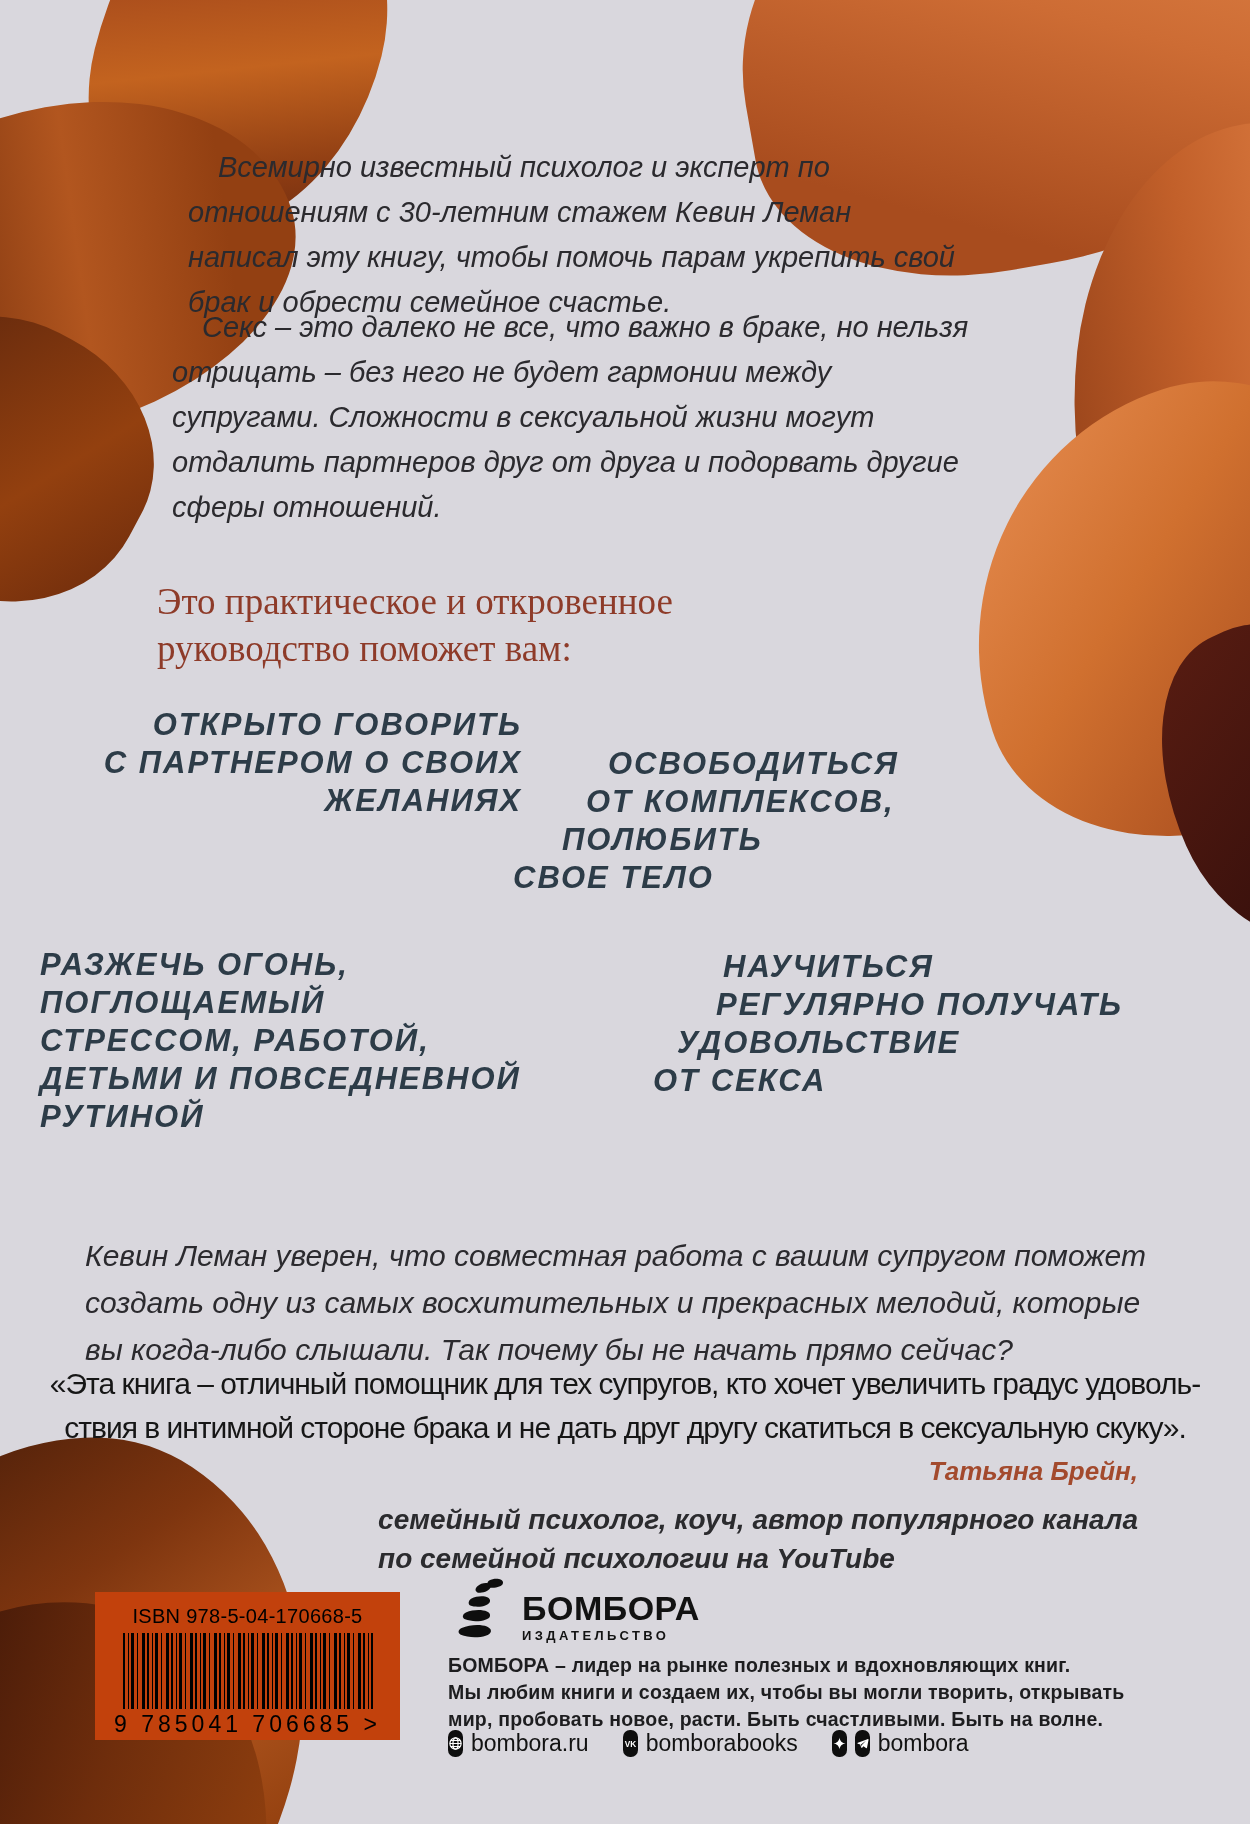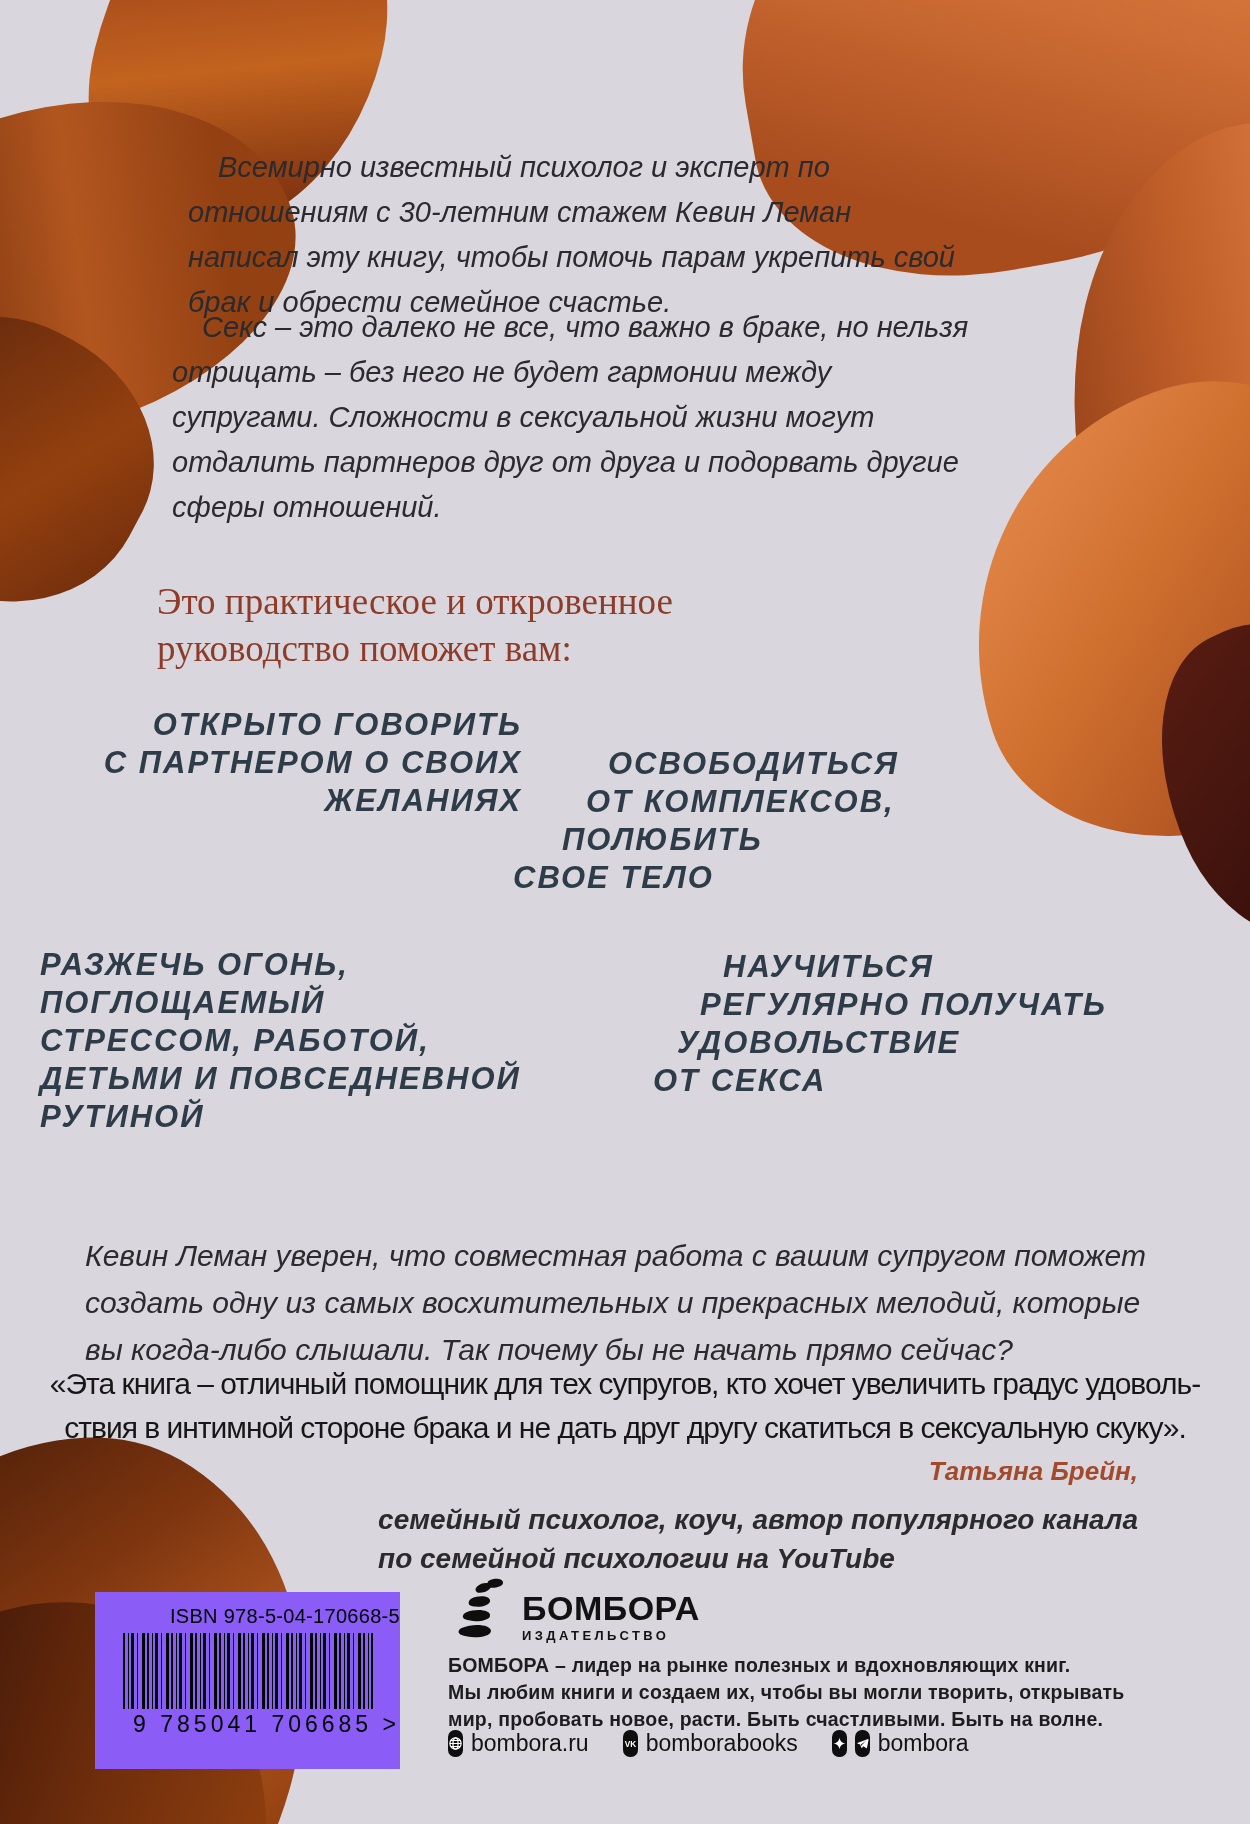--- a/index.html
+++ b/index.html
@@ -45,34 +45,34 @@
            letter-spacing:2px;color:#2d3c48;white-space:nowrap;}
   .benefit .line{display:block;}
   .ba{left:60px;top:706px;width:462px;text-align:right;}
   .bb{left:513px;top:745px;}
   .bb .line:nth-child(1){margin-left:95px;}
   .bb .line:nth-child(2){margin-left:73px;}
   .bb .line:nth-child(3){margin-left:49px;}
   .bc{left:40px;top:946px;width:505px;text-align:left;}
   .bd{left:653px;top:948px;}
   .bd .line:nth-child(1){margin-left:70px;}
-  .bd .line:nth-child(2){margin-left:47px;}
+  .bd .line:nth-child(2){margin-left:63px;}
   .bd .line:nth-child(3){margin-left:24px;}
   .conclusion{left:85px;top:1202px;width:1095px;font-style:italic;font-size:30px;
               line-height:47px;color:#2b2a2e;}
   .quote{left:0;top:1362px;width:1250px;text-align:center;font-size:30px;line-height:44px;
          letter-spacing:-1px;color:#161616;}
   .quote div{white-space:nowrap;}
   .reviewer{right:112px;top:1456px;text-align:right;font-size:26px;font-weight:700;
             font-style:italic;color:#a34a2d;white-space:nowrap;}
   .credit{right:112px;top:1500px;text-align:left;font-size:28px;font-weight:700;
           font-style:italic;line-height:39px;color:#2b2b2e;white-space:nowrap;}
   
-  .isbn-box{left:95px;top:1592px;width:305px;height:177px;background:#8b5cf6;z-index:3;
-            text-align:right;}
+  .isbn-box{left:95px;top:1592px;width:305px;height:148px;background:#c2410c;z-index:3;
+            text-align:center;}
   .isbn-label{margin-top:13px;font-size:20px;color:#000;letter-spacing:0.3px;}
   .bars{width:250px;height:76px;margin:5px auto 0;
         background:repeating-linear-gradient(90deg,#000 0 2px,transparent 2px 5px,
           #000 5px 6px,transparent 6px 8px,#000 8px 11px,transparent 11px 14px,
           #000 14px 15px,transparent 15px 19px,#000 19px 22px,transparent 22px 24px);}
   .digits{font-size:23px;color:#000;letter-spacing:4px;margin-top:2px;white-space:nowrap;}
   .bombora{left:458px;top:1578px;display:flex;align-items:flex-start;gap:12px;}
   .bombora svg{width:52px;height:62px;}
   .brand-name{font-size:34px;font-weight:700;color:#121212;letter-spacing:0.5px;line-height:36px;margin-top:12px;}
   .brand-sub{font-size:13px;font-weight:700;color:#121212;letter-spacing:3.4px;margin-top:2px;}

